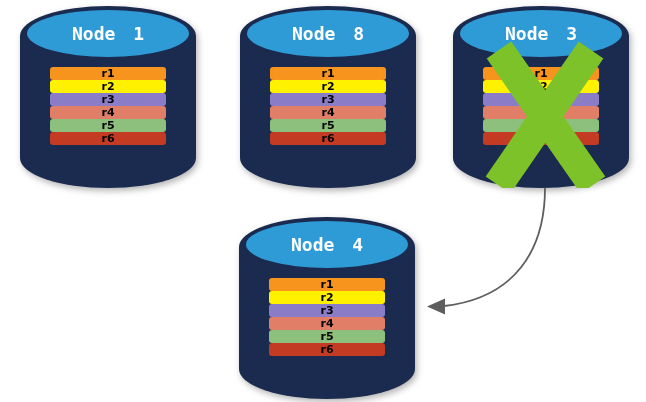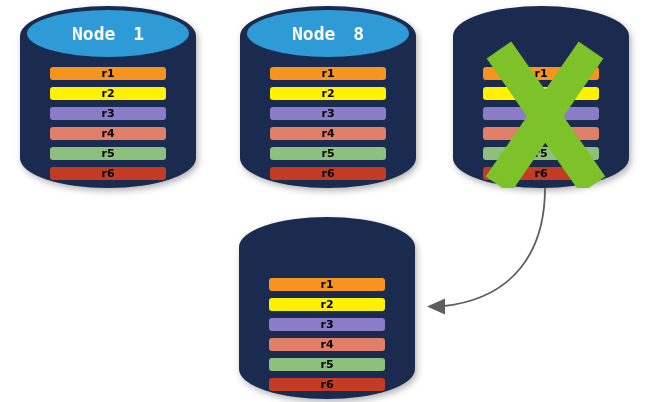--- a/index.html
+++ b/index.html
@@ -49,21 +49,21 @@
 
   .rows {
     position: absolute;
     left: 30px; right: 30px; top: 61px;
   }
 
   .row-bar {
     height: 13px;
     line-height: 13px;
     border-radius: 3px;
-    margin-bottom: 7px;
+    margin-bottom: 0;
     text-align: center;
     color: var(--row-text, #000000);
     font-family: "DejaVu Sans", sans-serif;
     font-weight: bold;
     font-size: 11px;
   }
 
   .cross {
     position: absolute;
     inset: 0;
@@ -120,36 +120,42 @@
         <div class="row-bar" style="background: rgb(255, 241, 0);">r2</div>
         <div class="row-bar" style="background: rgb(139, 124, 200);">r3</div>
         <div class="row-bar" style="background: rgb(224, 126, 104);">r4</div>
         <div class="row-bar" style="background: rgb(141, 191, 125);">r5</div>
         <div class="row-bar" style="background: rgb(195, 59, 34);">r6</div>
       </div>
   </div>
 
   <div class="node node-3">
     <div class="cyl"></div>
+    <div class="cyl-top">
+      <span class="node-title">Node 3</span>
+    </div>
     <div class="rows">
         <div class="row-bar" style="background: rgb(247, 148, 30);">r1</div>
         <div class="row-bar" style="background: rgb(255, 241, 0);">r2</div>
         <div class="row-bar" style="background: rgb(139, 124, 200);">r3</div>
         <div class="row-bar" style="background: rgb(224, 126, 104);">r4</div>
         <div class="row-bar" style="background: rgb(141, 191, 125);">r5</div>
         <div class="row-bar" style="background: rgb(195, 59, 34);">r6</div>
       </div>
     <svg class="cross" width="176" height="182" viewBox="0 0 176 182">
       <line class="xline" x1="46" y1="44" x2="140" y2="179"></line>
       <line class="xline" x1="138" y1="44" x2="45" y2="179"></line>
     </svg>
   </div>
 
   <div class="node node-4">
     <div class="cyl"></div>
+    <div class="cyl-top">
+      <span class="node-title">Node 4</span>
+    </div>
     <div class="rows">
         <div class="row-bar" style="background: rgb(247, 148, 30);">r1</div>
         <div class="row-bar" style="background: rgb(255, 241, 0);">r2</div>
         <div class="row-bar" style="background: rgb(139, 124, 200);">r3</div>
         <div class="row-bar" style="background: rgb(224, 126, 104);">r4</div>
         <div class="row-bar" style="background: rgb(141, 191, 125);">r5</div>
         <div class="row-bar" style="background: rgb(195, 59, 34);">r6</div>
       </div>
   </div>
 

